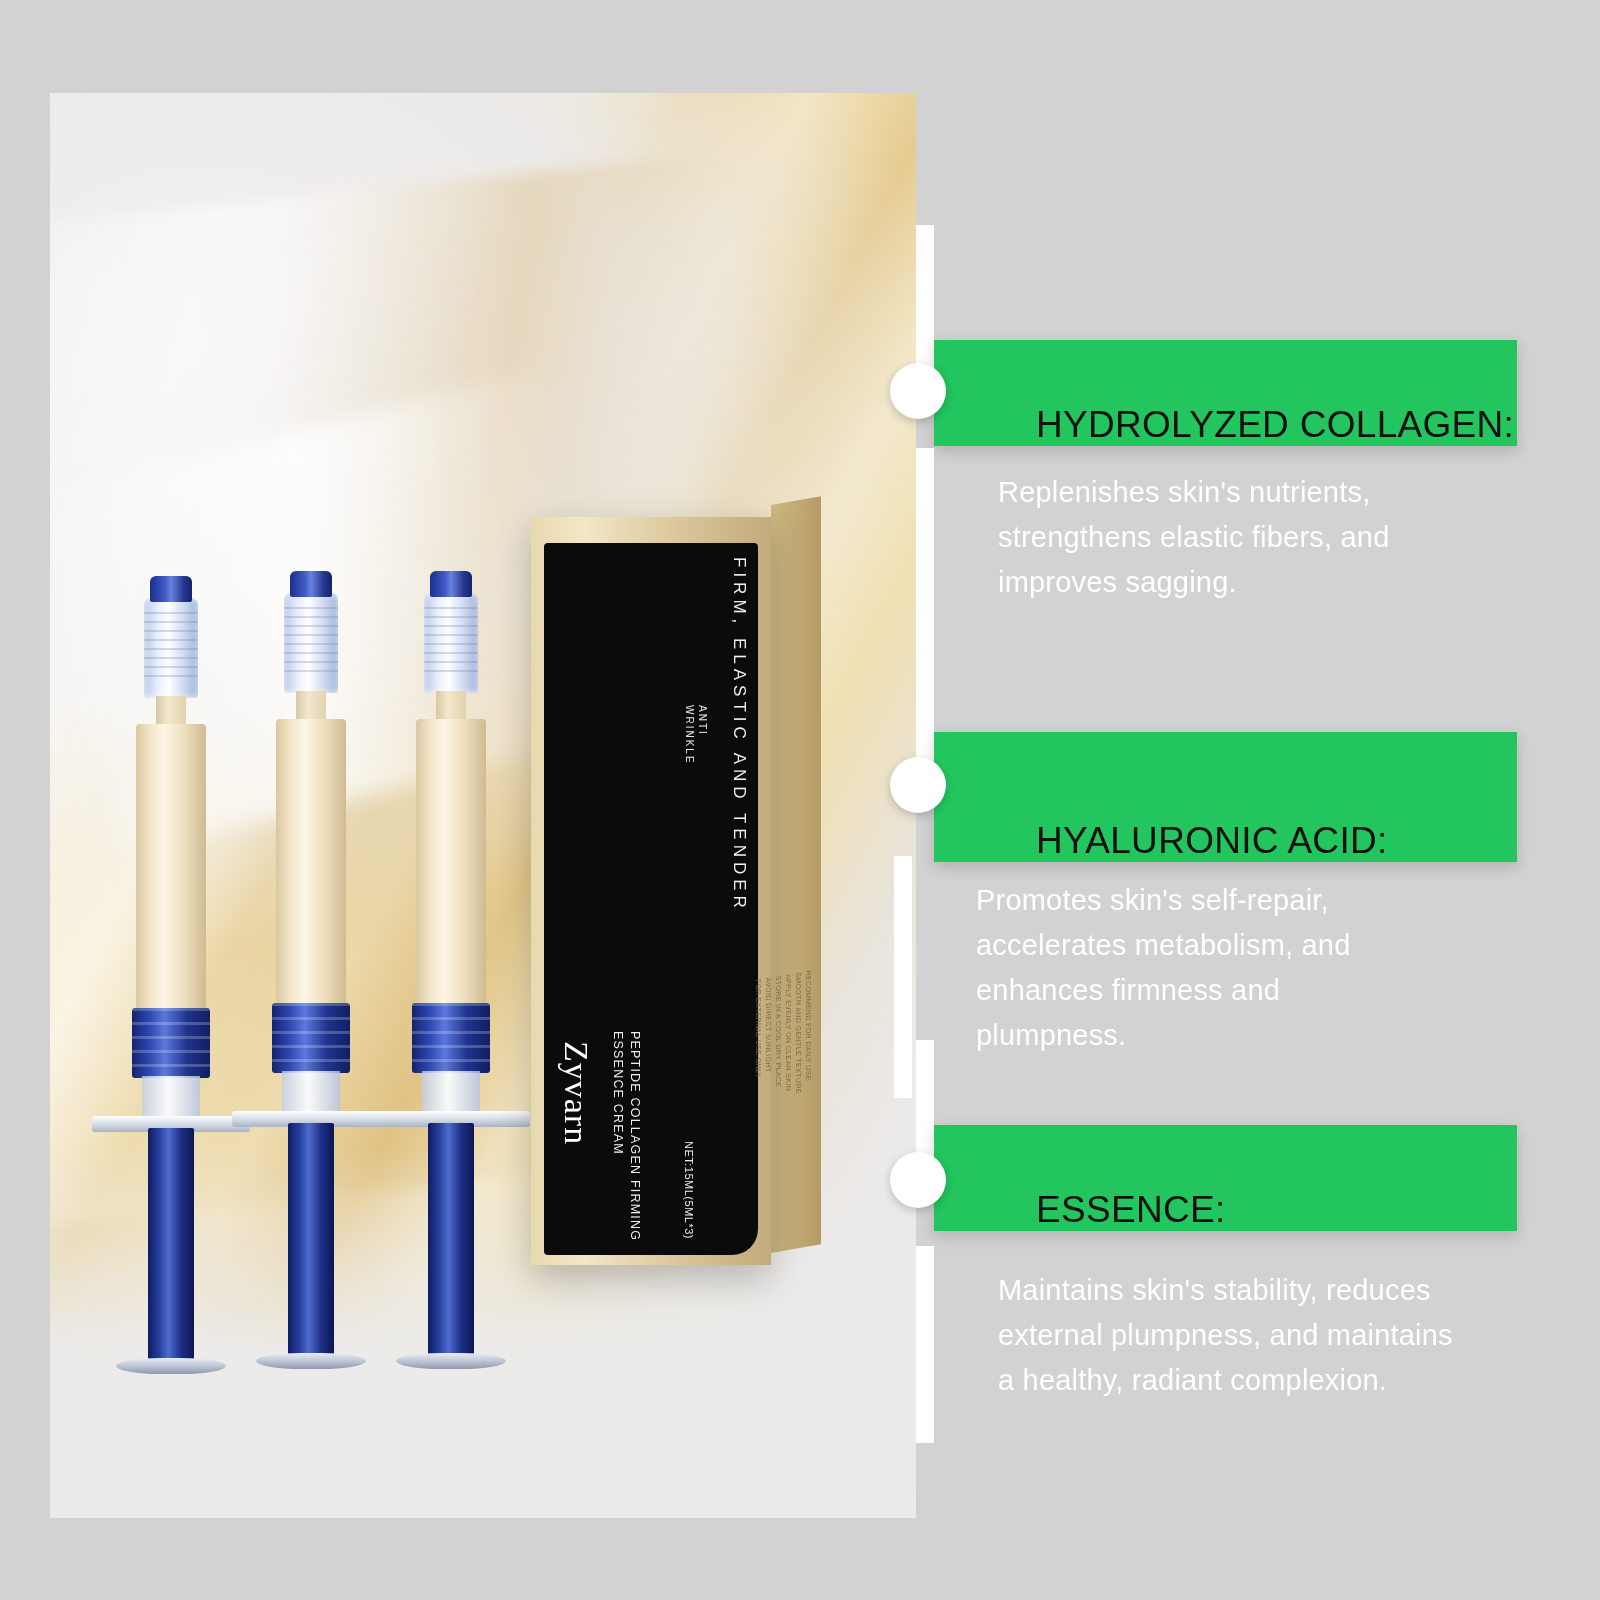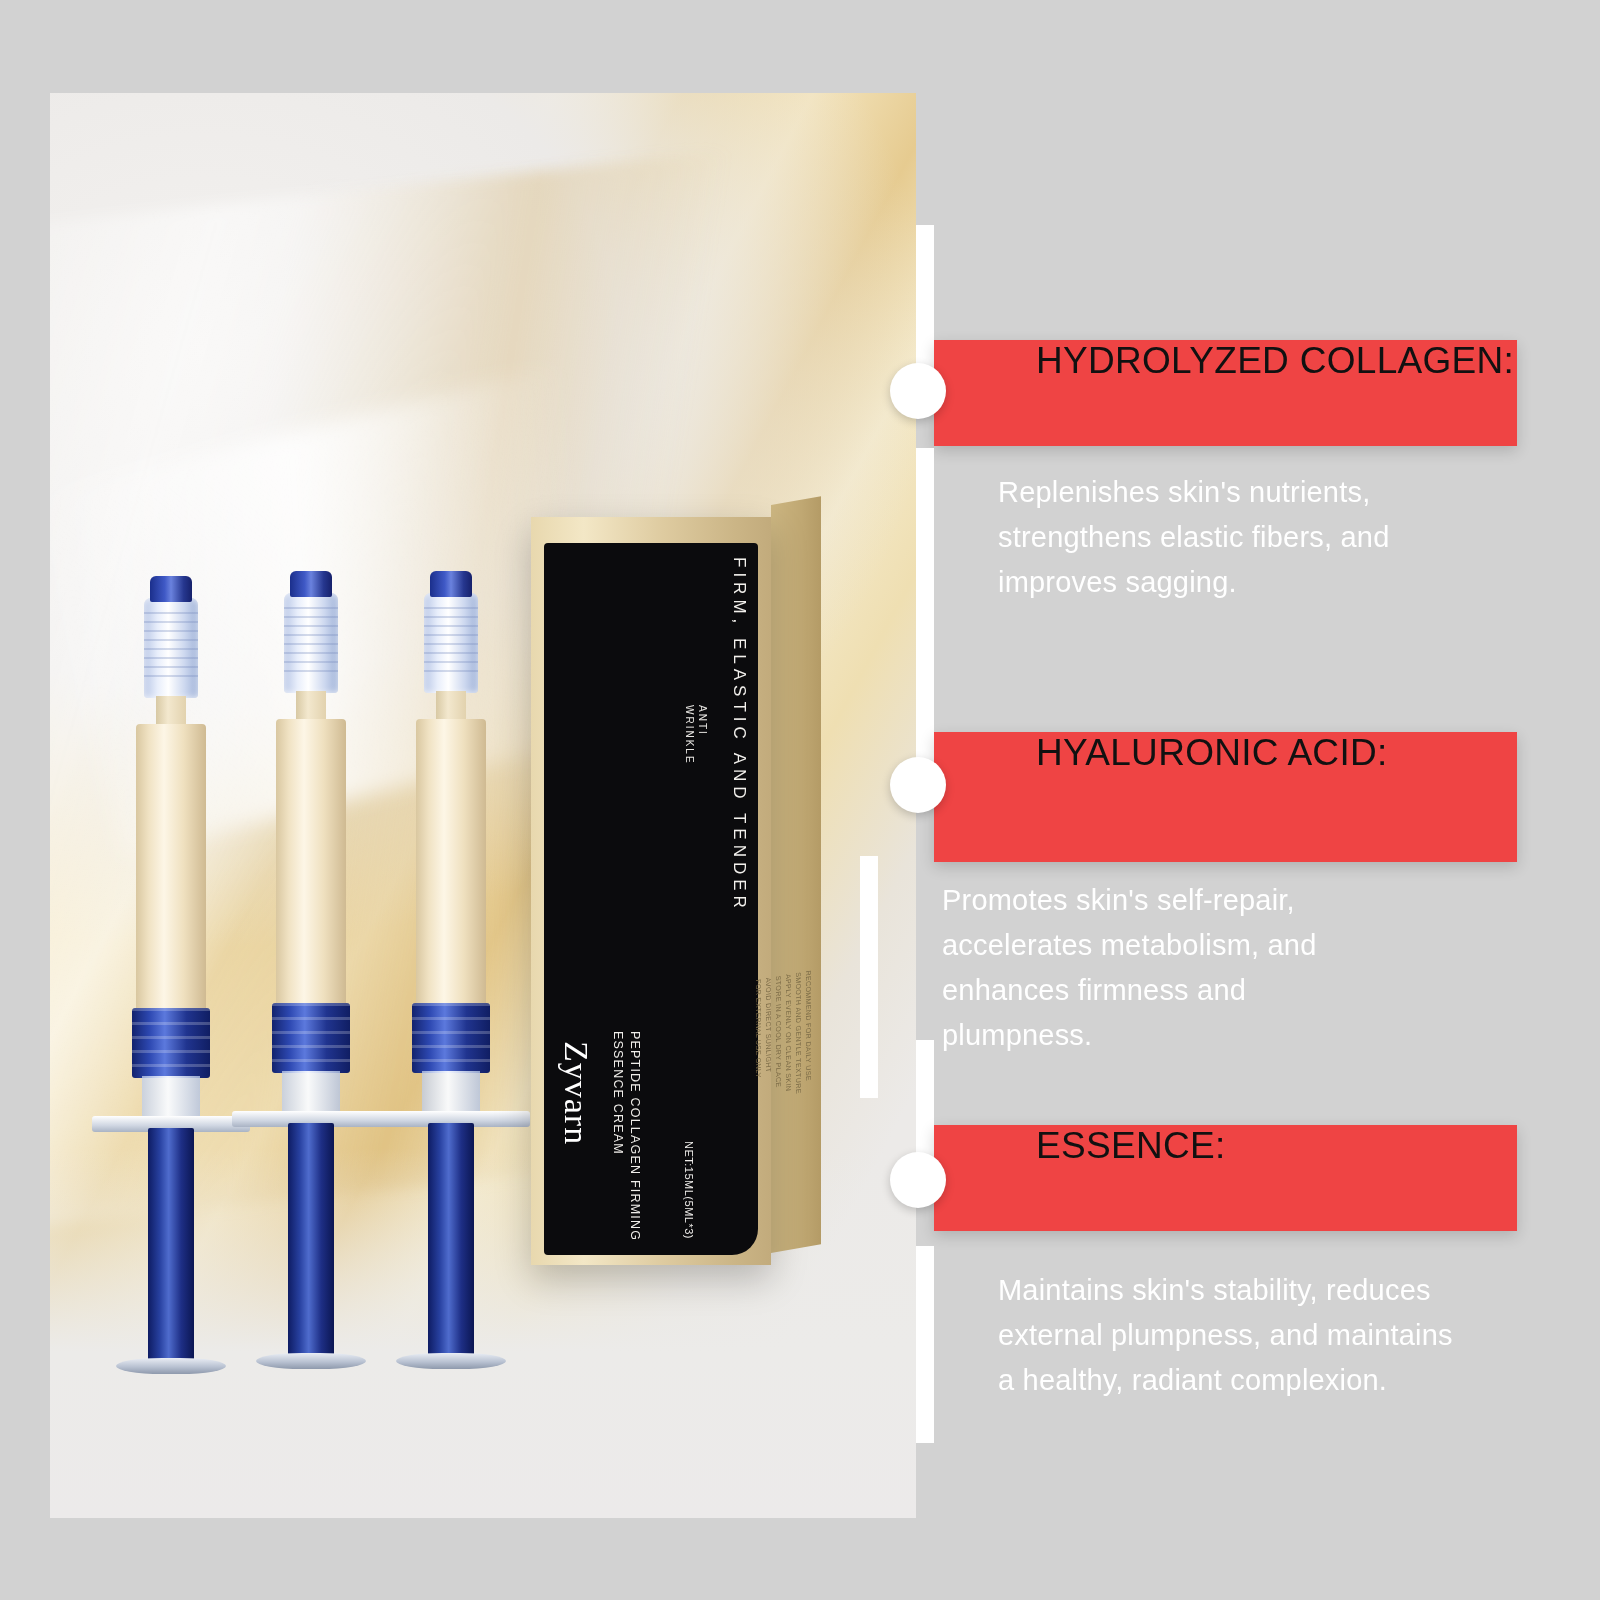--- a/index.html
+++ b/index.html
@@ -267,24 +267,24 @@
     white-space: pre-wrap;
   }
 
   
   .connector {
     position: absolute;
     background: #ffffff;
   }
   .title-card {
     position: absolute;
-    background: #ef4444;
+    background: #22c55e;
     box-shadow: 0 5px 14px rgba(0,0,0,0.16);
     display: flex;
-    align-items: flex-start;
+    align-items: flex-end;
     padding-left: 102px;
     box-sizing: border-box;
   }
   .title-card .title-text {
     font-size: 37px;
     font-weight: 400;
     color: #111111;
     letter-spacing: 0.3px;
   }
   .bullet-dot {
@@ -396,21 +396,21 @@
   <div class="body-card" style="left:998px; top:470px; width:430px;">
     <div class="white-strip" style="left:-82px; top:-22px; bottom:-40px; width:18px;"></div>
     <span>Replenishes skin's nutrients, strengthens elastic fibers, and improves sagging.</span>
   </div>
 
   <div class="connector" style="left:916px; top:640px; width:18px; height:140px;"></div>
   <div class="title-card" style="left:934px; top:732px; width:583px; height:130px;">
     <span class="title-text">HYALURONIC ACID:</span>
   </div>
   <div class="bullet-dot" style="left:890px; top:757px;"></div>
-  <div class="body-card" style="left:942px; top:878px; width:460px;">
+  <div class="body-card" style="left:976px; top:878px; width:460px;">
     <div class="white-strip" style="left:-82px; top:-22px; bottom:-40px; width:18px;"></div>
     <span>Promotes skin's self-repair, accelerates metabolism, and enhances firmness and plumpness.</span>
   </div>
 
   <div class="connector" style="left:916px; top:1040px; width:18px; height:130px;"></div>
   <div class="title-card" style="left:934px; top:1125px; width:583px; height:106px;">
     <span class="title-text">ESSENCE:</span>
   </div>
   <div class="bullet-dot" style="left:890px; top:1152px;"></div>
   <div class="body-card" style="left:998px; top:1268px; width:460px;">

